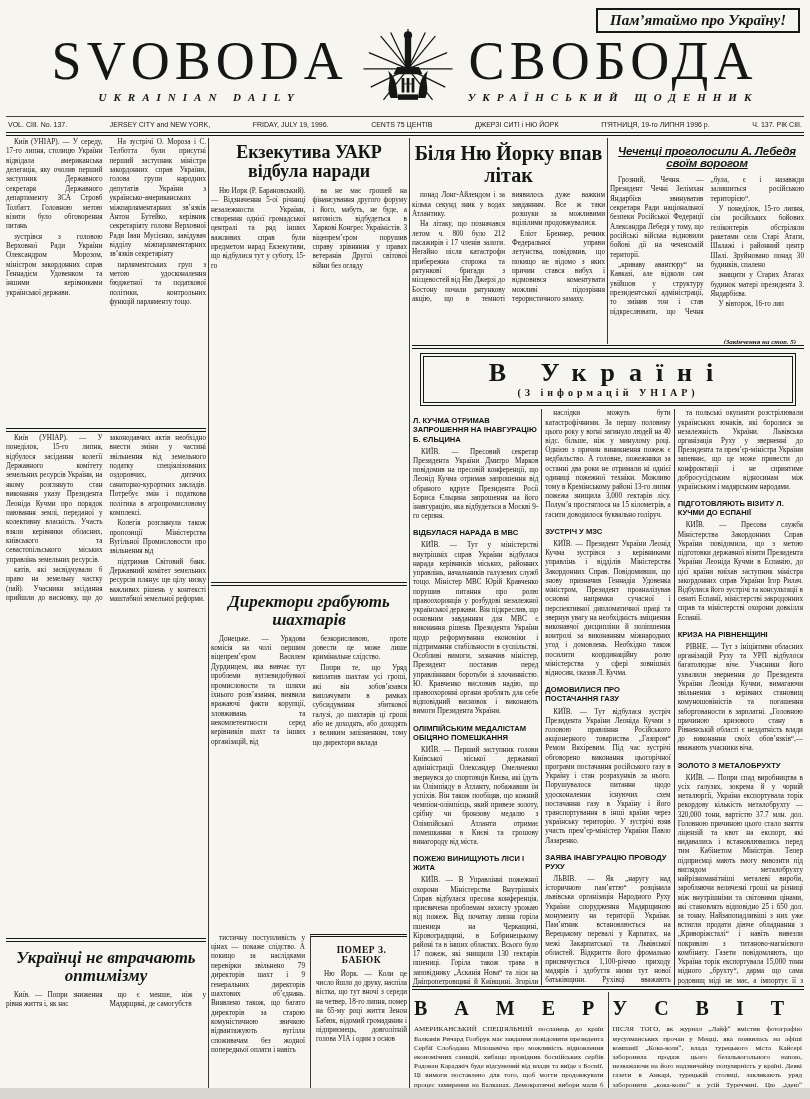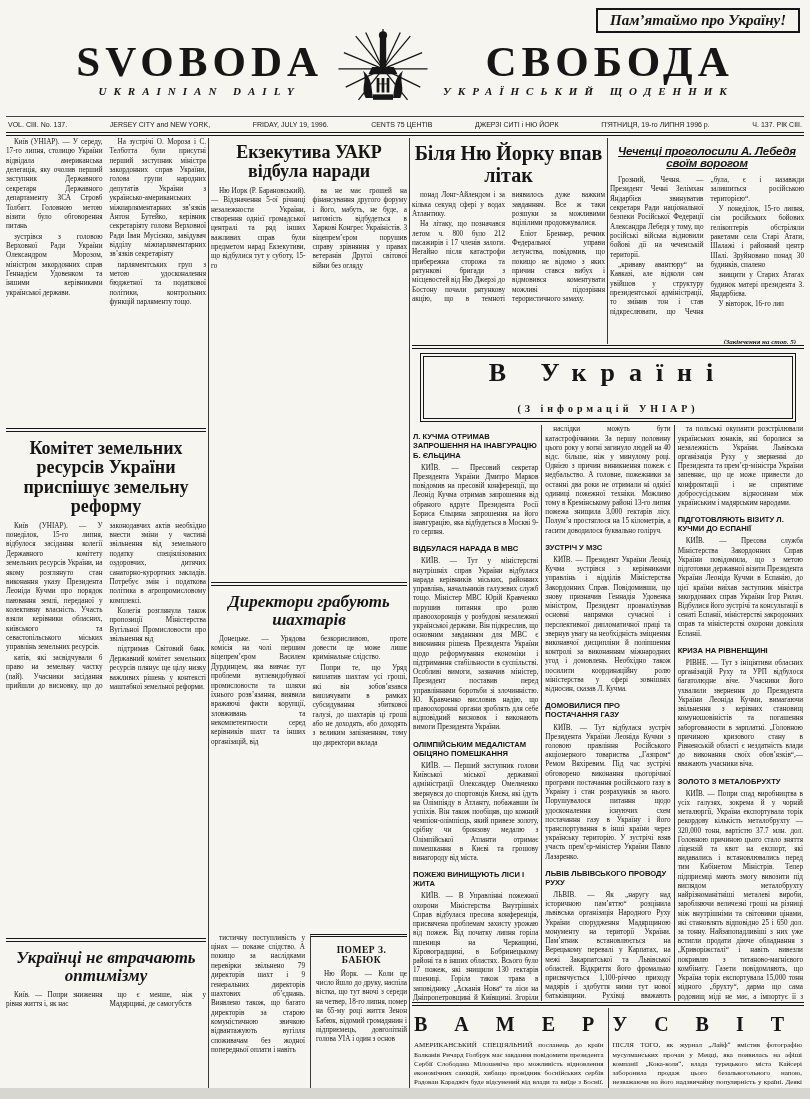--- a/index.html
+++ b/index.html
@@ -3,21 +3,21 @@
 <meta charset="utf-8">
 <style>
   html,body{margin:0;padding:0;background:#d8d6d0;}
   .page{width:810px;height:1088px;box-sizing:border-box;margin:0 auto;padding:4px 6px;
         background:#f7f5ef;color:#161616;font-family:"Liberation Serif",serif;overflow:hidden;position:relative;}
   
   .top-banner{margin:4px 4px 0 auto;width:fit-content;border:2px solid #161616;padding:2px 12px;
               font-weight:bold;font-style:italic;font-size:15px;}
   .masthead{display:flex;align-items:center;justify-content:center;gap:10px;margin-top:-10px;}
   .mast-col{text-align:center;}
-  .mast-title{font-weight:bold;font-size:43px;line-height:1.05;letter-spacing:5px;white-space:nowrap;text-align:right;}
+  .mast-title{font-weight:normal;font-size:54px;line-height:1.05;letter-spacing:5px;white-space:nowrap;}
   .mast-sub{font-weight:bold;font-style:italic;font-size:11px;letter-spacing:7px;margin-top:1px;white-space:nowrap;}
   .emblem{flex:none;margin-top:4px;}
   .dateline{display:flex;justify-content:space-between;align-items:center;border-top:1px solid #444;
             margin-top:3px;padding:4px 2px 3px;font-family:"Liberation Sans",sans-serif;font-size:7px;white-space:nowrap;}
   .double-rule{height:2px;border-top:1px solid #161616;border-bottom:1px solid #161616;margin:1px 0;}
   .sep{height:2px;border-top:1px solid #161616;border-bottom:1px solid #161616;margin:2px 0;}
   
   .main{display:flex;align-items:stretch;margin-top:2px;height:967px;}
   .vrule{flex:none;width:1px;background:#3a3a3a;margin:0 2px;}
   .colA{flex:none;width:200px;}
@@ -45,21 +45,21 @@
   #a5 .body2{height:296px;}
   .bottom-split{display:flex;height:190px;overflow:hidden;margin-top:3px;}
   .tail-col{flex:none;width:94px;text-align:justify;font-size:7.2px;line-height:1.3;}
   .obit{flex:1;margin-left:5px;border-left:1px solid #3a3a3a;border-top:3px double #161616;padding:2px 0 0 5px;}
   .obit-hl{font-weight:bold;font-size:9.5px;text-align:center;letter-spacing:0.5px;margin:6px 0 5px;}
   .obit p{font-size:7.2px;line-height:1.3;text-align:justify;text-indent:8px;margin:0;}
   
   .ukr-outer{border:1px solid #161616;padding:2px;margin:4px 8px 3px;}
   .ukr-inner{border:1px solid #161616;text-align:center;padding:2px 0 4px;}
   .ukr-title{font-weight:bold;font-size:26px;letter-spacing:14px;line-height:1.05;}
-  .ukr-sub{font-weight:bold;font-size:10px;letter-spacing:4px;margin-top:17px;}
+  .ukr-sub{font-weight:bold;font-size:10px;letter-spacing:4px;margin-top:1px;}
   .briefs{display:flex;height:576px;overflow:hidden;margin-top:2px;}
   .bcol{flex:1;min-width:0;overflow:hidden;padding:0 1px;}
   .bhead{font-family:"Liberation Sans",sans-serif;font-weight:bold;font-size:7.6px;line-height:1.2;margin:7px 0 4px;}
   .btext{font-size:7.2px;line-height:1.28;text-align:justify;text-indent:8px;margin:0;}
   
   .bottom-row{display:flex;height:121px;overflow:hidden;margin-top:2px;}
   .sec{flex:1;min-width:0;overflow:hidden;padding:0 2px;}
   .sec-title{font-weight:bold;font-size:20px;letter-spacing:11px;text-align:center;margin:5px 0 5px;white-space:nowrap;}
   .sec-text{font-size:7px;line-height:1.32;text-align:justify;margin:0;}
 </style>
@@ -129,21 +129,20 @@
         <div class="body2">
             <p class="para">Київ (УНІАР). — У середу, 17-го липня, столицю України відвідала американська делегація, яку очолив перший заступник Державного секретаря Державного департаменту ЗСА Стровб Толбатт. Головною метою візити було обговорення питань</p>
             <p class="para">зустрівся з головою Верховної Ради України Олександром Морозом, міністром закордонних справ Геннадієм Удовенком та іншими керівниками української держави.</p>
             <p class="para">На зустрічі О. Мороза і С. Телботта були присутні перший заступник міністра закордонних справ України, голова групи народних депутатів України з українсько-американських міжпарляментарних зв’язків Антон Бутейко, керівник секретаріяту голови Верховної Ради Іван Мусієнко, завідувач відділу міжпарляментарних зв’язків секретаріяту</p>
             <p class="para">парляментських груп з метою удосконалення бюджетної та податкової політики, контрольних функцій парляменту тощо.</p>
           </div>
 
       </article>
       <div class="sep"></div>
       <article id="a2">
-        <h2 class="hl hl-serif">Комітет земельних ресурсів України приспішує земельну реформу</h2>
         <div class="body2">
             <p class="para">Київ (УНІАР). — У понеділок, 15-го липня, відбулося засідання колегії Державного комітету земельних ресурсів України, на якому розглянуто стан виконання указу Президента Леоніда Кучми про порядок паювання землі, переданої у колективну власність. Участь взяли керівники обласних, київського та севастопільського міських управлінь земельних ресурсів.</p>
             <p class="para">катів, які засвідчували б право на земельну частку (пай). Учасники засідання прийшли до висновку, що до законодавчих актів необхідно внести зміни у частині звільнення від земельного податку спеціялізованих оздоровчих, дитячих санаторно-курортних закладів. Потребує змін і податкова політика в агропромисловому комплексі.</p>
             <p class="para">Колегія розглянула також пропозиції Міністерства Вугільної Промисловости про звільнення від</p>
             <p class="para">підтримав Світовий банк. Державний комітет земельних ресурсів плянує ще цілу низку важливих рішень у контексті маштабної земельної реформи.</p>
           </div>
       </article>
       <div class="sep"></div>
       <article id="a3">
         <h2 class="hl hl-ital">Українці не втрачають оптимізму</h2>
@@ -185,21 +184,21 @@
       </article>
     </div>
 
     <div class="vrule"></div>
 
     <div class="colR">
       <div class="row-top">
         <article class="colC">
           <h2 class="hl hl-big">Біля Ню Йорку впав літак</h2>
           <div class="body2" id="a6-body">
-              <p class="para">понад Лонг-Айлендом і за кілька секунд сфері у водах Атлантику.</p>
+              <p class="para">понад Лонг-Айлендом і за кілька секунд зник у водах Атлантику.</p>
               <p class="para">На літаку, що позначався летом ч. 800 було 212 пасажирів і 17 членів залоги. Негайно після катастрофи прибережна сторожа та рятункові бригади з місцевостей від Ню Джерзі до Бостону почали рятункову акцію, що в темноті виявилось дуже важким завданням. Все ж таки розшуки за можливими вцілілими продовжувалися.</p>
               <p class="para">Еліот Бреннер, речник Федеральної управи летунства, повідомив, що покищо не відомо з яких причин стався вибух і відмовився коментувати можливі підозріння терористичного замаху.</p>
             </div>
         </article>
         <div class="vrule"></div>
         <article class="colD">
           <h2 class="hl hl-sans">Чеченці проголосили А. Лебедя своїм ворогом</h2>
           <div class="body2" id="a7-body">
               <p class="para">Грозний, Чечня. — Президент Чечні Зелімхан Яндарбієв звинуватив секретаря Ради національної безпеки Російської Федерації Александра Лебедя у тому, що російські війська відновили бойові дії на чеченській території.</p>
               <p class="para">„криваву авантюру“ на Кавказі, але відколи сам увійшов у структуру президентської адміністрації, то змінив тон і став підкреслювати, що Чечня „була, є і назавжди залишиться російською територією“.</p>
@@ -231,21 +230,21 @@
             <div class="bhead">ПОЖЕЖІ ВИНИЩУЮТЬ ЛІСИ І ЖИТА</div>
             <p class="btext">КИЇВ. — В Управлінні пожежної охорони Міністерства Внутрішніх Справ відбулася пресова конференція, присвячена проблемам захисту урожаю від пожеж. Від початку липня горіла пшениця на Черкащині, Кіровоградщині, в Бобринецькому районі та в інших областях. Всього було 17 пожеж, які знищили 130 гектарів пшениці. Горіла також трава в заповіднику „Асканія Нова“ та ліси на Дніпропетровщині й Київщині. Згоріли сотні гектарів лісу. Начальник управління пожежної охорони Олег Скоблєв сказав, що</p>
           </div>
         <div class="vrule"></div>
         <div class="bcol">
             <p class="btext">наслідки можуть бути катастрофічними. За першу половину цього року у вогні загинуло людей на 40 відс. більше, ніж у минулому році. Однією з причин виникнення пожеж є недбальство. А головне, пожежники за останні два роки не отримали ні однієї одиниці пожежної техніки. Можливо тому в Кремінському районі 13-го липня пожежа знищила 3,000 гектарів лісу. Полум’я простяглося на 15 кілометрів, а гасити доводилося буквально голіруч.</p>
             <div class="bhead">ЗУСТРІЧ У МЗС</div>
             <p class="btext">КИЇВ. — Президент України Леонід Кучма зустрівся з керівниками управлінь і відділів Міністерства Закордонних Справ. Повідомивши, що знову призначив Геннадія Удовенка міністром, Президент проаналізував основні напрямки сучасної і перспективної дипломатичної праці та звернув увагу на необхідність зміцнення виконавчої дисципліни й поліпшення контролі за виконанням міжнародних угод і домовлень. Необхідно також посилити координаційну ролю міністерства у сфері зовнішніх відносин, сказав Л. Кучма.</p>
             <div class="bhead">ДОМОВИЛИСЯ ПРО ПОСТАЧАННЯ ГАЗУ</div>
             <p class="btext">КИЇВ. — Тут відбулася зустріч Президента України Леоніда Кучми з головою правління Російського акціонерного товариства „Газпром“ Ремом Вяхіревим. Під час зустрічі обговорено виконання цьогорічної програми постачання російського газу в Україну і стан розрахунків за нього. Порушувалося питання щодо удосконалення існуючих схем постачання газу в Україну і його транспортування в інші країни через українську територію. У зустрічі взяв участь прем’єр-міністер України Павло Лазаренко.</p>
-            <div class="bhead">ЛЬВІВ ЛЬВІВСЬКОГО ПРОВОДУ РУХУ</div>
+            <div class="bhead">ЗАЯВА ІНАВГУРАЦІЮ ПРОВОДУ РУХУ</div>
             <p class="btext">ЛЬВІВ. — Як „наругу над історичною пам’яттю“ розцінила львівська організація Народного Руху України спорудження Мадярщиною монументу на території України. Пам’ятник встановлюється на Верецькому перевалі у Карпатах, на межі Закарпатської та Львівської областей. Відкриття його фромально присвячується 1,100-річчю приходу мадярів і здобуття ними тут нової батьківщини. Рухівці вважають неприпистимим зводити монумент на перевалі, де 1939 року мадярські</p>
           </div>
         <div class="vrule"></div>
         <div class="bcol">
             <p class="btext">та польські окупанти розстрілювали українських юнаків, які боролися за незалежність України. Львівська організація Руху у зверненні до Президента та прем’єр-міністра України запевняє, що це може привести до конфронтації і не сприятиме добросусідським відносинам між українським і мадярським народами.</p>
             <div class="bhead">ПІДГОТОВЛЯЮТЬ ВІЗИТУ Л. КУЧМИ ДО ЕСПАНІЇ</div>
             <p class="btext">КИЇВ. — Пресова служба Міністерства Закордонних Справ України повідомила, що з метою підготовки державної візити Президента України Леоніда Кучми в Еспанію, до цієї країни виїхав заступник міністра закордонних справ України Ігор Рилач. Відбулися його зустрічі та консультації в сенаті Еспанії, міністерстві закродонних справ та міністерстві охорони довкілля Еспанії.</p>
             <div class="bhead">КРИЗА НА РІВНЕНЩИНІ</div>
             <p class="btext">РІВНЕ. — Тут з ініціятиви обласних організацій Руху та УРП відбулося багатолюдне віче. Учасники його ухвалили звернення до Президента України Леоніда Кучми, вимагаючи звільнення з керівних становищ комуношовіністів та погашення заборгованости в зарплатні. „Головною причиною кризового стану в Рівненській області є нездатність влади до виконання своїх обов’язків“,— вважають учасники віча.</p>
             <div class="bhead">ЗОЛОТО З МЕТАЛОБРУХТУ</div>

